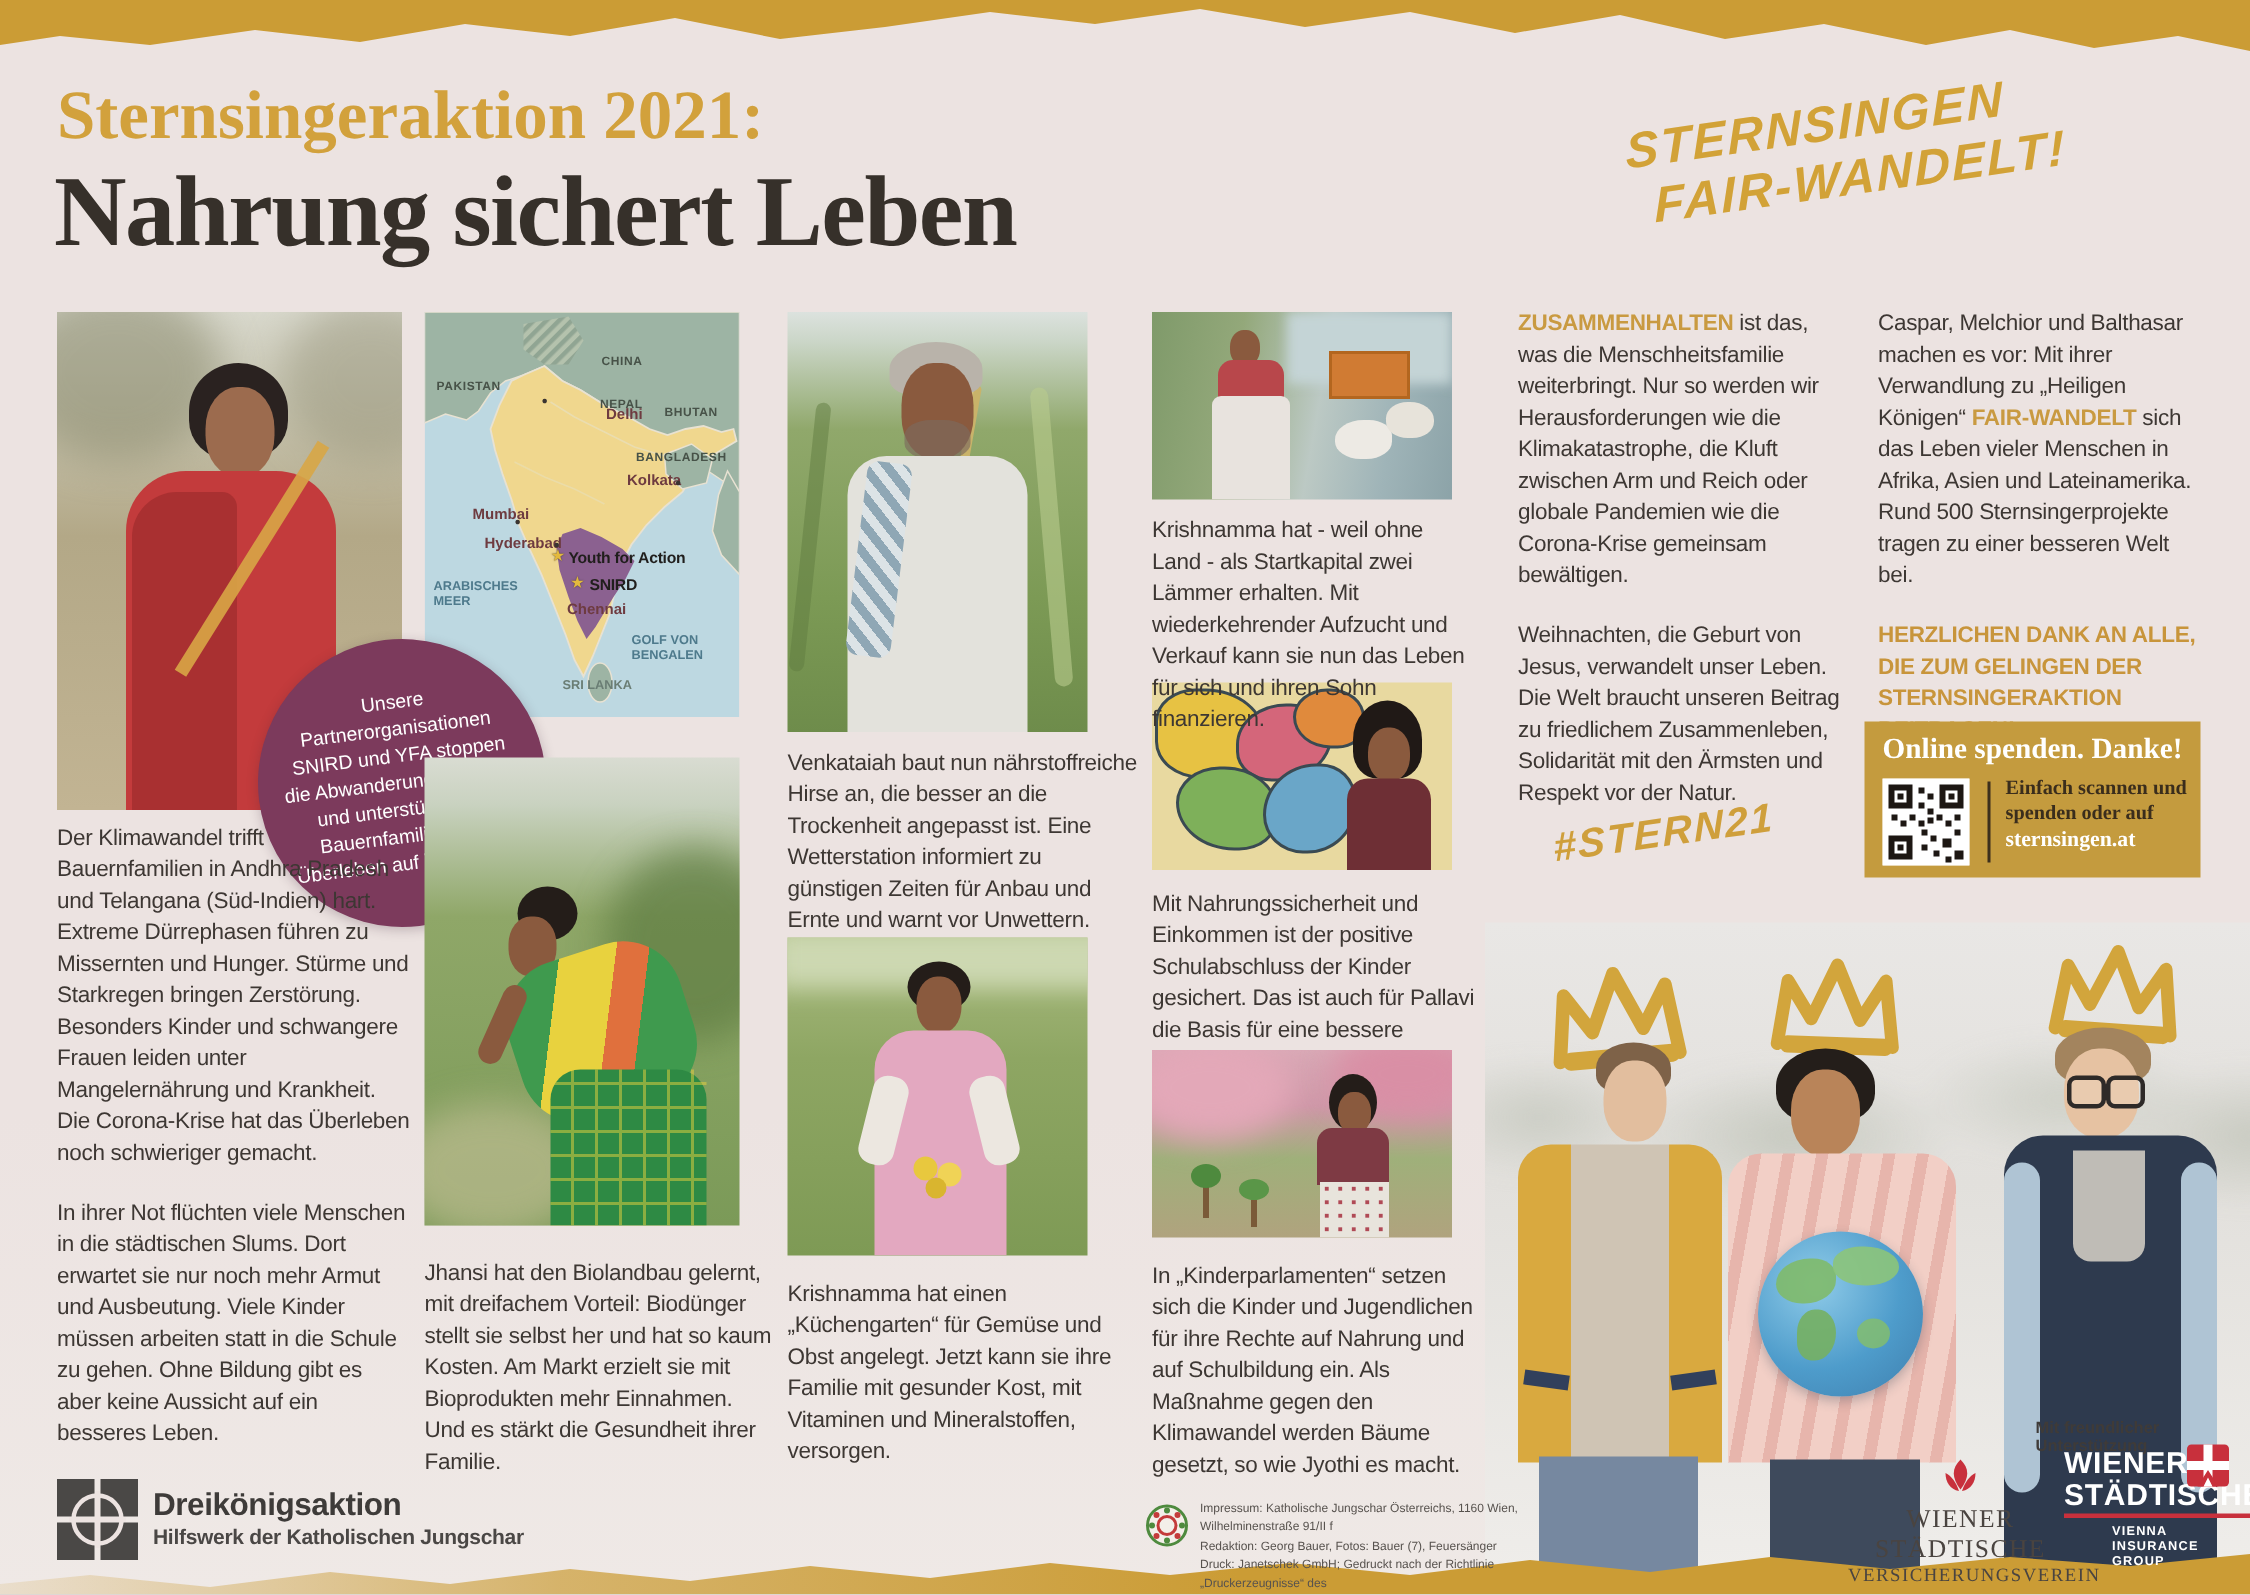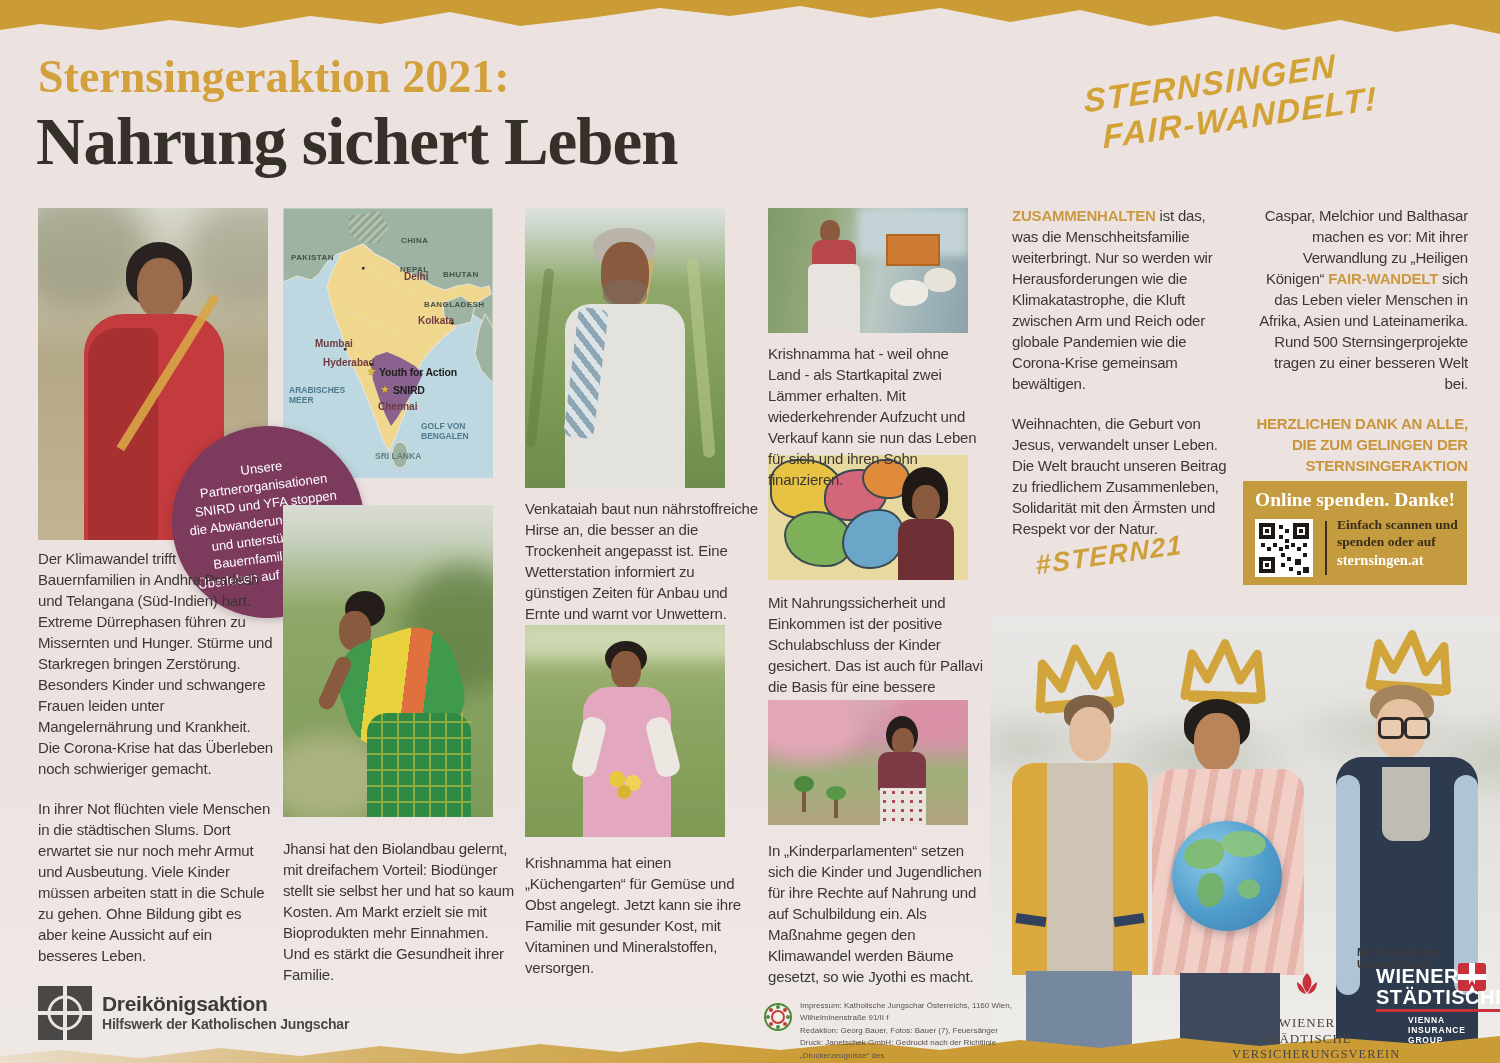--- a/index.html
+++ b/index.html
@@ -192,21 +192,21 @@
     <p>In „Kinderparlamenten“ setzen sich die Kinder und Jugendlichen für ihre Rechte auf Nahrung und auf Schulbildung ein. Als Maßnahme gegen den Klimawandel werden Bäume gesetzt, so wie Jyothi es macht.</p>
   </div>
 
   <div class="col" style="left:1012px;top:205px;width:216px;">
     <p><span class="goldbold">ZUSAMMENHALTEN</span><span> ist das, was die Menschheitsfamilie weiterbringt. Nur so werden wir Herausforderungen wie die Klimakatastrophe, die Kluft zwischen Arm und Reich oder globale Pandemien wie die Corona-Krise gemeinsam bewältigen.</span></p>
     <p>Weihnachten, die Geburt von Jesus, verwandelt unser Leben. Die Welt braucht unseren Beitrag zu friedlichem Zusammenleben, Solidarität mit den Ärmsten und Respekt vor der Natur.</p>
   </div>
 
   <div class="abs hand" style="left:1035px;top:540px;font-size:27px;transform:rotate(-8deg) skewX(-6deg);color:#cf9f3b;">#STERN21</div>
 
-  <div class="col" style="left:1252px;top:205px;width:216px;text-align:right;">
+  <div class="col" style="left:1252px;top:205px;width:216px;">
     <p><span>Caspar, Melchior und Balthasar machen es vor: Mit ihrer Verwandlung zu „Heiligen Königen“ </span><span class="goldbold">FAIR-WANDELT</span><span> sich das Leben vieler Menschen in Afrika, Asien und Lateinamerika. Rund 500 Sternsingerprojekte tragen zu einer besseren Welt bei.</span></p>
     <p class="goldbold" style="color:#c8953b;">HERZLICHEN DANK AN ALLE, DIE ZUM GELINGEN DER STERNSINGERAKTION BEITRAGEN!</p>
   </div>
 
   <div class="abs" style="left:1243px;top:481px;width:224px;height:104px;background:#c49b3e;padding:0;">
     <div class="serif" style="position:absolute;left:12px;top:8px;font-weight:700;font-size:19.5px;color:#fff;">Online spenden. Danke!</div>
     <div class="abs" style="left:12px;top:38px;width:58px;height:58px;background:#fff;padding:0;">
       <svg width="58" height="58" viewBox="0 0 58 58">
         <rect width="58" height="58" fill="#fff"></rect>
         <g fill="#1d1713">
@@ -330,21 +330,21 @@
   </div>
 
   <div class="abs" style="left:1357px;top:946px;font-size:11px;font-weight:700;color:#3f3b38;">Mit freundlicher Unterstützung</div>
 
   <div class="abs" style="left:1232px;top:972px;width:150px;text-align:center;">
     <svg width="26" height="24" viewBox="0 0 26 24" style="display:inline-block;">
       <path d="M13,1 C7,7 7,13 13,21 C19,13 19,7 13,1 Z" fill="#c8303c"></path>
       <path d="M3,10 C7,12 10,16 12,22 C6,21 3,16 3,10 Z" fill="#c8303c"></path>
       <path d="M23,10 C19,12 16,16 14,22 C20,21 23,16 23,10 Z" fill="#c8303c"></path>
     </svg>
-    <div class="serif" style="font-size:13px;color:#4a4440;letter-spacing:1px;margin-top:15px;">WIENER STÄDTISCHE</div>
+    <div class="serif" style="font-size:17px;color:#4a4440;letter-spacing:1px;margin-top:2px;">WIENER STÄDTISCHE</div>
     <div class="serif" style="font-size:12.5px;color:#4a4440;letter-spacing:1px;">VERSICHERUNGSVEREIN</div>
   </div>
 
   <div class="abs" style="left:1376px;top:966px;width:105px;">
     <svg width="30" height="30" viewBox="0 0 30 30" style="position:absolute;right:-6px;top:-4px;">
       <rect x="1" y="1" width="28" height="28" rx="3" fill="#c8303c"></rect>
       <rect x="12" y="1" width="6" height="28" fill="#fff"></rect>
       <rect x="1" y="12" width="28" height="6" fill="#fff"></rect>
       <path d="M15,18 L8,29 L12,29 L15,23 L18,29 L22,29 Z" fill="#c8303c"></path>
     </svg>

